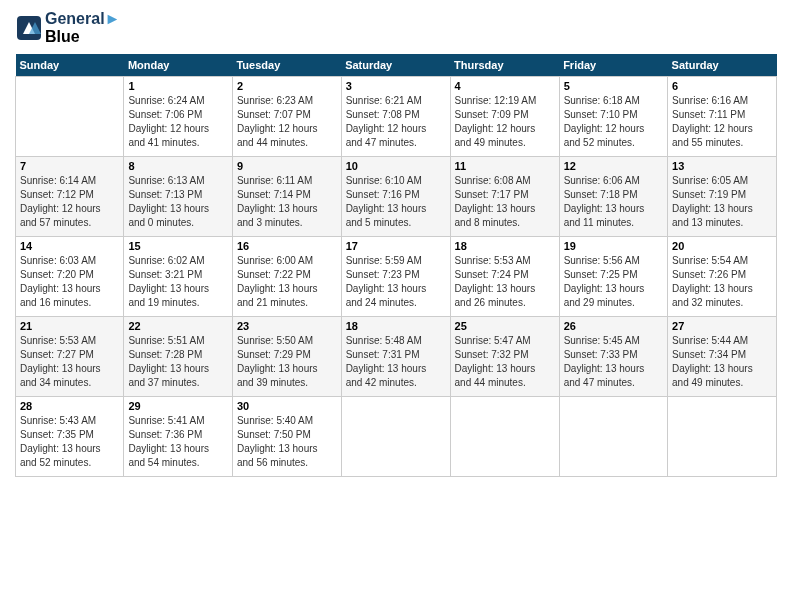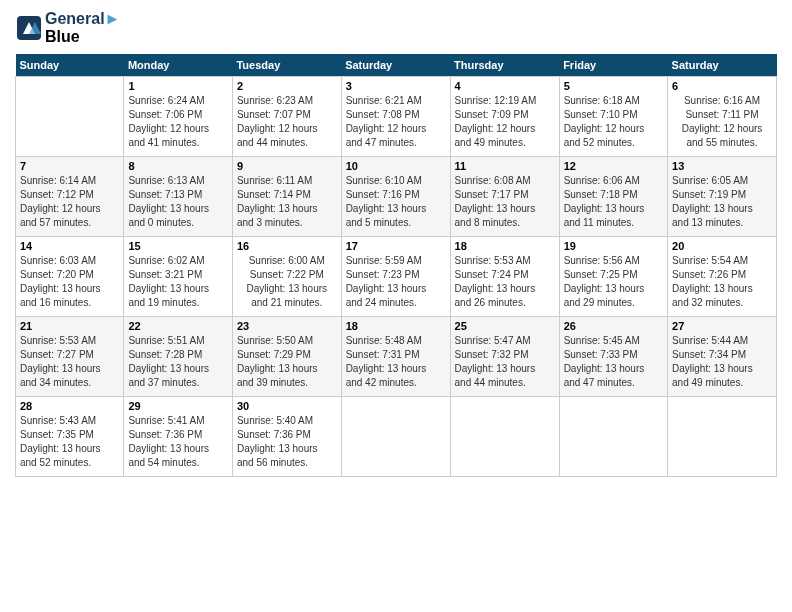--- a/index.html
+++ b/index.html
@@ -153,21 +153,21 @@
           </td>
           <td>
             <div class="day-number">5</div>
             <div class="day-info" style="white-space: pre-line;">Sunrise: 6:18 AM
 Sunset: 7:10 PM
 Daylight: 12 hours
 and 52 minutes.</div>
           </td>
           <td>
             <div class="day-number">6</div>
-            <div class="day-info" style="white-space: pre-line; text-align: center;">Sunrise: 6:16 AM
+            <div class="day-info" style="white-space: pre-line;">Sunrise: 6:16 AM
 Sunset: 7:11 PM
 Daylight: 12 hours
 and 55 minutes.</div>
           </td>
         </tr>
         <tr>
           <td>
             <div class="day-number">7</div>
             <div class="day-info" style="white-space: pre-line;">Sunrise: 6:14 AM
 Sunset: 7:12 PM
@@ -227,21 +227,21 @@
           </td>
           <td>
             <div class="day-number">15</div>
             <div class="day-info" style="white-space: pre-line;">Sunrise: 6:02 AM
 Sunset: 3:21 PM
 Daylight: 13 hours
 and 19 minutes.</div>
           </td>
           <td>
             <div class="day-number">16</div>
-            <div class="day-info" style="white-space: pre-line; text-align: center;">Sunrise: 6:00 AM
+            <div class="day-info" style="white-space: pre-line;">Sunrise: 6:00 AM
 Sunset: 7:22 PM
 Daylight: 13 hours
 and 21 minutes.</div>
           </td>
           <td>
             <div class="day-number">17</div>
             <div class="day-info" style="white-space: pre-line;">Sunrise: 5:59 AM
 Sunset: 7:23 PM
 Daylight: 13 hours
 and 24 minutes.</div>
@@ -330,21 +330,21 @@
           <td>
             <div class="day-number">29</div>
             <div class="day-info" style="white-space: pre-line;">Sunrise: 5:41 AM
 Sunset: 7:36 PM
 Daylight: 13 hours
 and 54 minutes.</div>
           </td>
           <td>
             <div class="day-number">30</div>
             <div class="day-info" style="white-space: pre-line;">Sunrise: 5:40 AM
-Sunset: 7:36 PM
+Sunset: 7:50 PM
 Daylight: 13 hours
 and 56 minutes.</div>
           </td>
           <td class="empty-cell"></td>
           <td class="empty-cell"></td>
           <td class="empty-cell"></td>
           <td class="empty-cell"></td>
         </tr>
       </tbody>
   </table>

